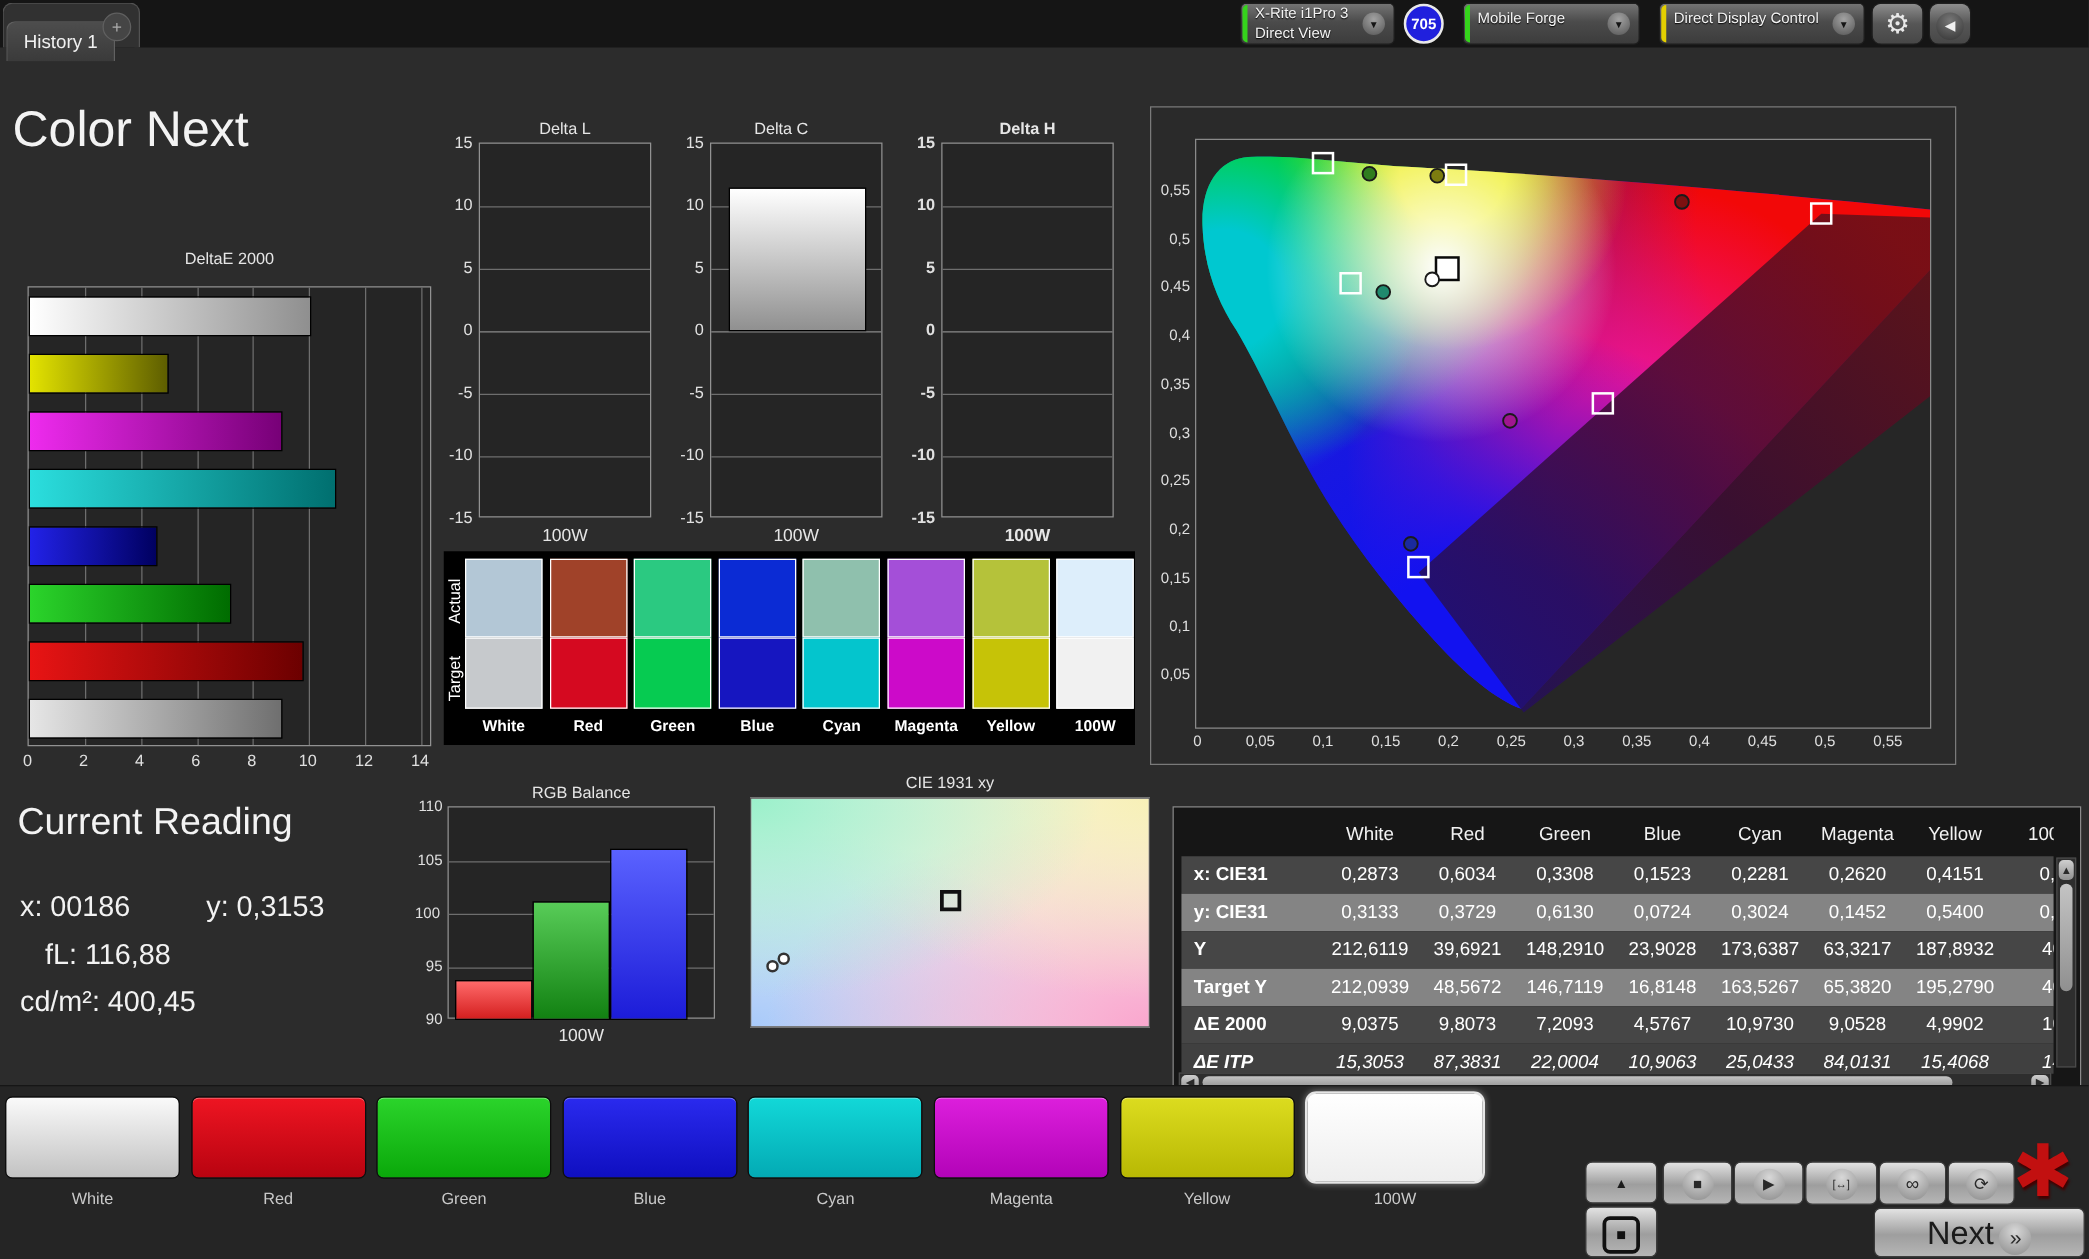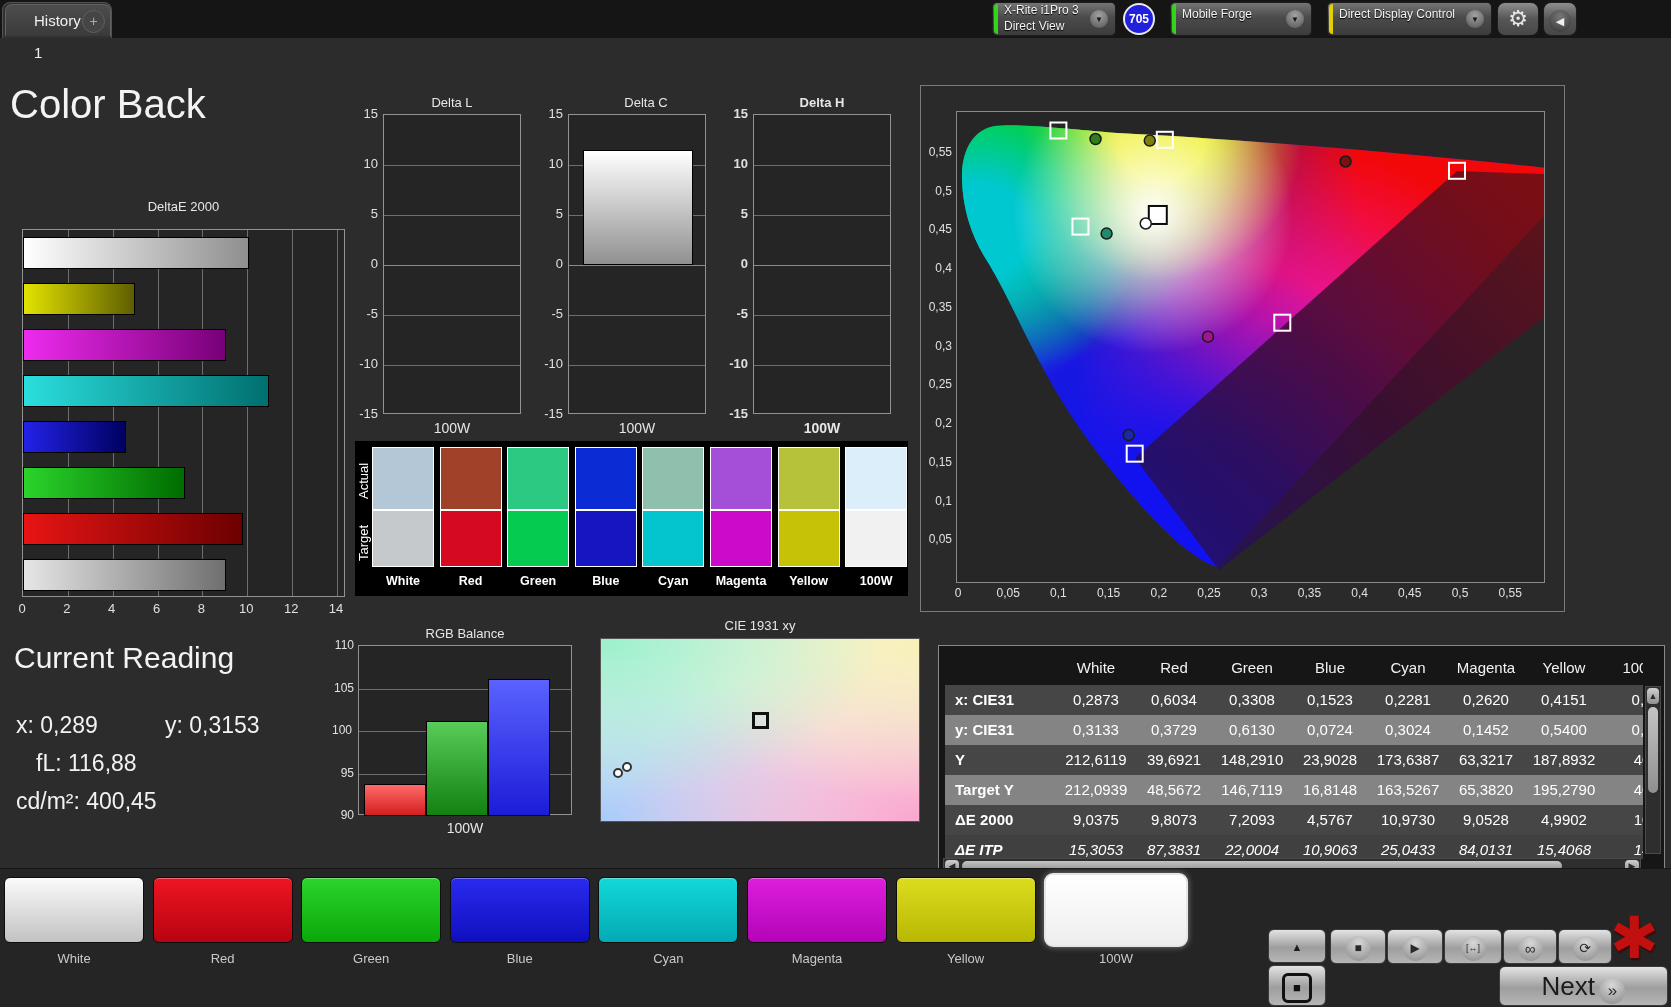--- a/index.html
+++ b/index.html
@@ -1,20 +1,20 @@
 <!DOCTYPE html>
 <html><head>
 <meta charset="utf-8">
 <style>
   html,body{margin:0;padding:0;width:1671px;height:1007px;overflow:hidden;background:#2c2c2c;}
   #app{position:relative;width:1671px;height:1007px;background:#2c2c2c;font-family:"Liberation Sans",sans-serif;}
   
   .topbar{position:absolute;left:0;top:0;width:1671px;height:38px;background:#151515;}
   .tabgroup{position:absolute;left:2px;top:2px;width:110px;height:36px;background:#313131;border:1px solid #525252;border-bottom:none;border-radius:8px 8px 0 0;box-sizing:border-box;}
-  .tab{position:absolute;left:2px;top:1px;height:32px;line-height:32px;padding:0 28px;color:#f0f0f0;font-size:15px;background:linear-gradient(#4d4d4d,#3a3a3a);border:1px solid #616161;border-bottom:none;border-radius:7px 7px 0 0;box-sizing:border-box;}
+  .tab{position:absolute;left:2px;top:14px;height:32px;line-height:32px;padding:0 13px;color:#f0f0f0;font-size:15px;background:linear-gradient(#4d4d4d,#3a3a3a);border:1px solid #616161;border-bottom:none;border-radius:7px 7px 0 0;box-sizing:border-box;}
   .addtab{position:absolute;left:79px;top:7px;width:23px;height:23px;border-radius:50%;background:#454545;border:1px solid #606060;color:#ababab;font-size:14px;text-align:center;line-height:21px;box-sizing:border-box;}
   .dd{position:absolute;top:2px;height:34px;border-radius:5px;background:linear-gradient(#747474,#4b4b4b 45%,#3c3c3c);border:1px solid #1d1d1d;box-sizing:border-box;color:#f4f4f4;}
   .dd .stripe{position:absolute;left:1px;top:1px;bottom:1px;width:4px;border-radius:4px 0 0 4px;}
   .dd .ddtext{position:absolute;left:11px;top:0;bottom:0;display:flex;flex-direction:column;justify-content:center;font-size:12px;line-height:1.3;white-space:nowrap;text-shadow:0 1px 1px #000;}
   .chev{position:absolute;right:7px;top:50%;margin-top:-9px;width:18px;height:18px;border-radius:50%;background:radial-gradient(circle at 50% 30%,#a2a2a2,#555);color:#141414;font-size:8px;text-align:center;line-height:19px;}
   .badge{position:absolute;left:1123px;top:3px;width:32px;height:32px;border-radius:50%;background:#2020dd;border:2px solid #e9e9e9;box-sizing:border-box;color:#fff;font-size:12px;font-weight:bold;text-align:center;line-height:28px;}
   .sqbtn{position:absolute;top:2px;height:34px;border-radius:8px;background:linear-gradient(#8e8e8e,#565656 50%,#474747);border:1px solid #1d1d1d;box-sizing:border-box;text-align:center;}
   
   .panel-title{position:absolute;color:#e6e6e6;font-size:13px;text-align:center;}
   .plot{position:absolute;background:#252525;border:1px solid #929292;box-sizing:border-box;}
@@ -86,21 +86,21 @@
       <div class="stripe" style="background: rgb(227, 207, 0);"></div>
       <div class="ddtext" style="justify-content:flex-start;padding-top:4px;">
           <span>Direct Display Control</span>
         </div>
       <div class="chev">▼</div>
     </div>
     <div class="sqbtn" style="left:1497px;width:42px;color:#e8e8e8;font-size:22px;line-height:32px;"><span>⚙</span></div>
     <div class="sqbtn" style="left:1543px;width:34px;"><span class="chev" style="position:static;display:inline-block;margin-top:7px;width:22px;height:22px;line-height:22px;font-size:11px;color:#f0f0f0;background:radial-gradient(circle at 50% 30%,#777,#333);">◀</span></div>
   </div>
 
-  <div class="bigtitle" style="left:10px;top:82px;font-size:40px;">Color Back</div>
+  <div class="bigtitle" style="left:10px;top:82px;font-size:40px;">Color Next</div>
 
   <div class="panel-title" style="left:22px;top:199px;width:323px;">DeltaE 2000</div>
   <div class="plot" id="de-plot" style="left:22px;top:229px;width:323px;height:368px;">
       <div class="gridv" style="left: 44.86px;"></div>
       <div class="gridv" style="left: 89.72px;"></div>
       <div class="gridv" style="left: 134.58px;"></div>
       <div class="gridv" style="left: 179.44px;"></div>
       <div class="gridv" style="left: 224.3px;"></div>
       <div class="gridv" style="left: 269.16px;"></div>
       <div class="gridv" style="left: 314.02px;"></div>
@@ -136,21 +136,21 @@
     <div class="panel-title" style="left:45px;top:325px;width:138px;font-size:14px;">100W</div>
   <div class="axlbl" style="left: 0px; top: 11px; width: 40px; text-align: right;">15</div>
       <div class="axlbl" style="left: 0px; top: 61px; width: 40px; text-align: right;">10</div>
       <div class="axlbl" style="left: 0px; top: 111px; width: 40px; text-align: right;">5</div>
       <div class="axlbl" style="left: 0px; top: 161px; width: 40px; text-align: right;">0</div>
       <div class="axlbl" style="left: 0px; top: 211px; width: 40px; text-align: right;">-5</div>
       <div class="axlbl" style="left: 0px; top: 261px; width: 40px; text-align: right;">-10</div>
       <div class="axlbl" style="left: 0px; top: 311px; width: 40px; text-align: right;">-15</div>
     </div>
   <div class="dpanel" id="dp-delta_c" style="position:absolute;left:523px;top:95px;width:190px;height:345px;">
-    <div class="panel-title" style="left:54px;top:0;width:138px;">Delta C</div>
+    <div class="panel-title" style="left:33px;top:0;width:138px;">Delta C</div>
     <div class="plot dplot" style="left:45px;top:19px;width:138px;height:300px;">
         <div class="gridh" style="top: 50px; background: rgb(110, 110, 110);"></div>
         <div class="gridh" style="top: 100px; background: rgb(110, 110, 110);"></div>
         <div class="gridh" style="top: 150px; background: rgb(138, 138, 138);"></div>
         <div class="gridh" style="top: 200px; background: rgb(110, 110, 110);"></div>
         <div class="gridh" style="top: 250px; background: rgb(110, 110, 110);"></div>
         <div style="position: absolute; left: 14px; width: 110px; top: 35px; height: 115px; background: linear-gradient(rgb(255, 255, 255), rgb(144, 144, 144)); border: 1.5px solid rgb(0, 0, 0); box-sizing: border-box;"></div>
       </div>
     <div class="panel-title" style="left:45px;top:325px;width:138px;font-size:14px;">100W</div>
   <div class="axlbl" style="left: 0px; top: 11px; width: 40px; text-align: right;">15</div>
@@ -306,21 +306,21 @@
       <div class="axlbl" style="left: 0px; top: 291.25px; width: 31px; text-align: right; font-size: 12px;">0,25</div>
       <div class="axlbl" style="left: 0px; top: 252.5px; width: 31px; text-align: right; font-size: 12px;">0,3</div>
       <div class="axlbl" style="left: 0px; top: 213.75px; width: 31px; text-align: right; font-size: 12px;">0,35</div>
       <div class="axlbl" style="left: 0px; top: 175px; width: 31px; text-align: right; font-size: 12px;">0,4</div>
       <div class="axlbl" style="left: 0px; top: 136.25px; width: 31px; text-align: right; font-size: 12px;">0,45</div>
       <div class="axlbl" style="left: 0px; top: 97.5px; width: 31px; text-align: right; font-size: 12px;">0,5</div>
       <div class="axlbl" style="left: 0px; top: 58.75px; width: 31px; text-align: right; font-size: 12px;">0,55</div>
     </div>
 
   <div class="bigtitle" style="left:14px;top:641px;font-size:30px;">Current Reading</div>
-  <div class="reading" style="left:16px;top:712px;"><span>x:</span> <span>0,289</span></div>
+  <div class="reading" style="left:16px;top:712px;"><span>x:</span> <span>00186</span></div>
   <div class="reading" style="left:165px;top:712px;"><span>y:</span> <span>0,3153</span></div>
   <div class="reading" style="left:16px;top:750px;margin-left:20px;"><span>fL:</span> <span>116,88</span></div>
   <div class="reading" style="left:16px;top:788px;"><span>cd/m²:</span> <span>400,45</span></div>
 
   <div id="rgb-panel" style="position:absolute;left:330px;top:626px;width:250px;height:215px;">
     <div class="panel-title" style="left:28px;top:0;width:214px;">RGB Balance</div>
     <div class="plot" id="rgb-plot" style="left:28px;top:19px;width:214px;height:170px;">
         <div class="gridh" style="top: 42.5px;"></div>
         <div class="gridh" style="top: 85px;"></div>
         <div class="gridh" style="top: 127.5px;"></div>

